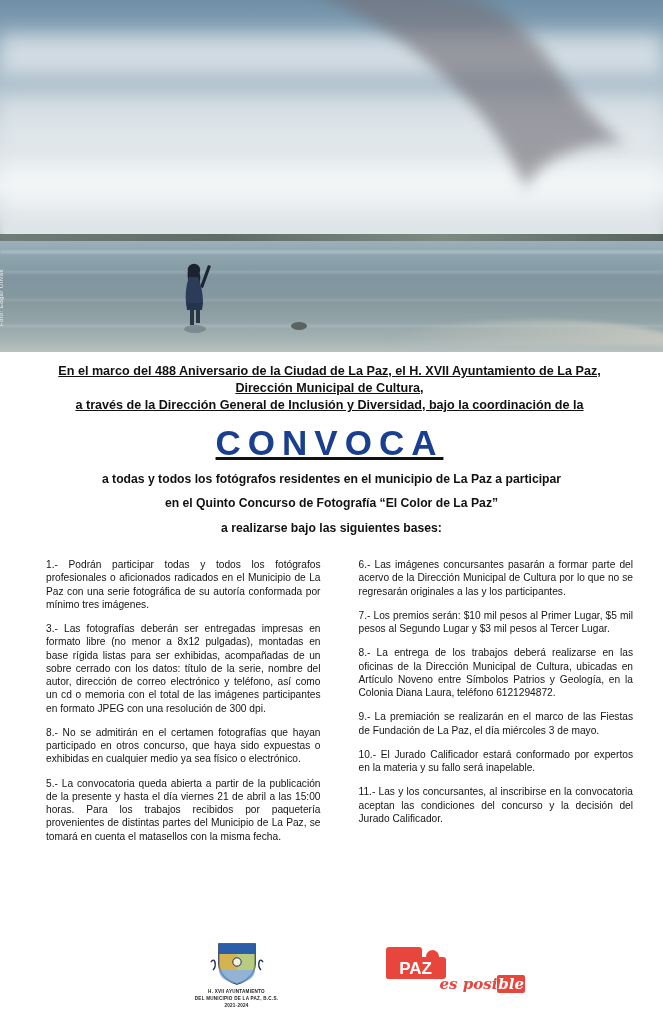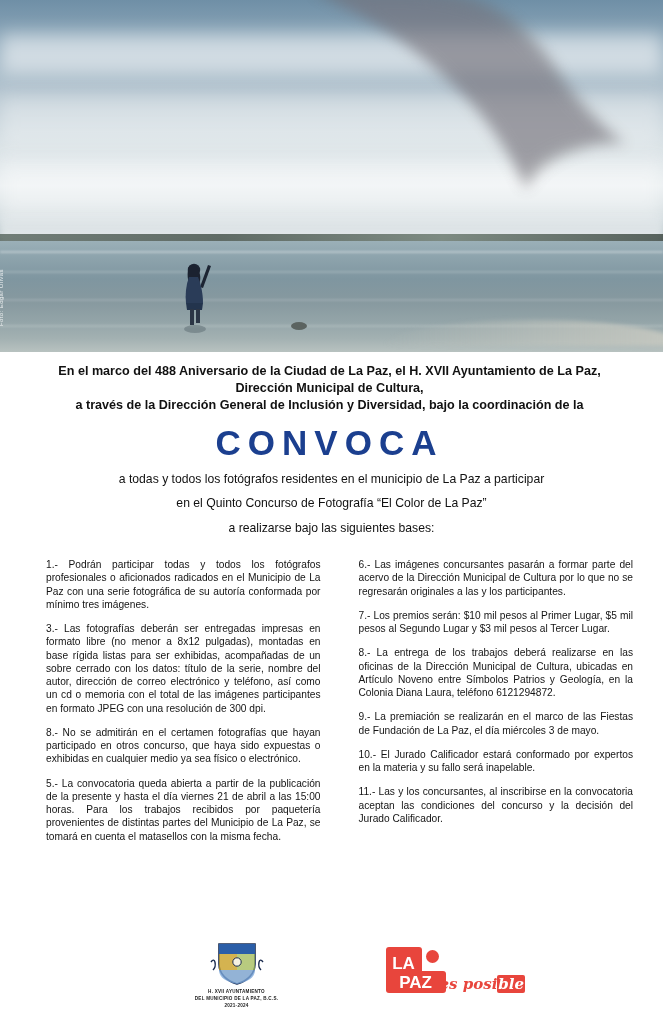--- a/index.html
+++ b/index.html
@@ -111,20 +111,21 @@
     font-size: 6px;
     letter-spacing: .4px;
     color: rgba(255,255,255,0.85);
     white-space: nowrap;
   }
 
   
   .intro {
     padding: 11px 30px 0 26px;
     text-align: center;
+    text-decoration: underline;
   }
   .intro p {
     margin: 0;
     font-size: 12.6px;
     font-weight: bold;
     line-height: 1.34;
     color: #111;
   }
   .convoca {
     margin: 9px 0 6px 0;
@@ -134,21 +135,21 @@
     color: #1b3f8f;
     text-align: center;
   }
   .subintro {
     text-align: center;
     padding: 0 34px;
   }
   .subintro p {
     margin: 8px;
     font-size: 12.2px;
-    font-weight: normal;
+    font-weight: bold;
     line-height: 1.38;
   }
   .bases-line {
     margin-top: 3px !important;
   }
 
   
   .columns {
     display: flex;
     gap: 22px;
@@ -200,21 +201,21 @@
     border-radius: 3px;
     color: #fff;
     font-weight: bold;
     display: flex;
     align-items: center;
     justify-content: center;
     font-size: 17px;
     line-height: 1;
   }
   .lp-la { left: 4px; top: 0; width: 36px; height: 32px; }
-  .lp-paz { left: 4px; top: 24px; width: 60px; height: 22px; font-size: 17px; }
+  .lp-paz { left: 4px; top: 10px; width: 60px; height: 22px; font-size: 17px; }
   .lp-dot {
     position: absolute; left: 44px; top: 3px;
     width: 13px; height: 13px; border-radius: 50%;
     background: #e8453c;
   }
   .lp-script {
     position: absolute;
     left: 58px; top: 28px;
     font-family: "DejaVu Serif", serif;
     font-style: italic;

